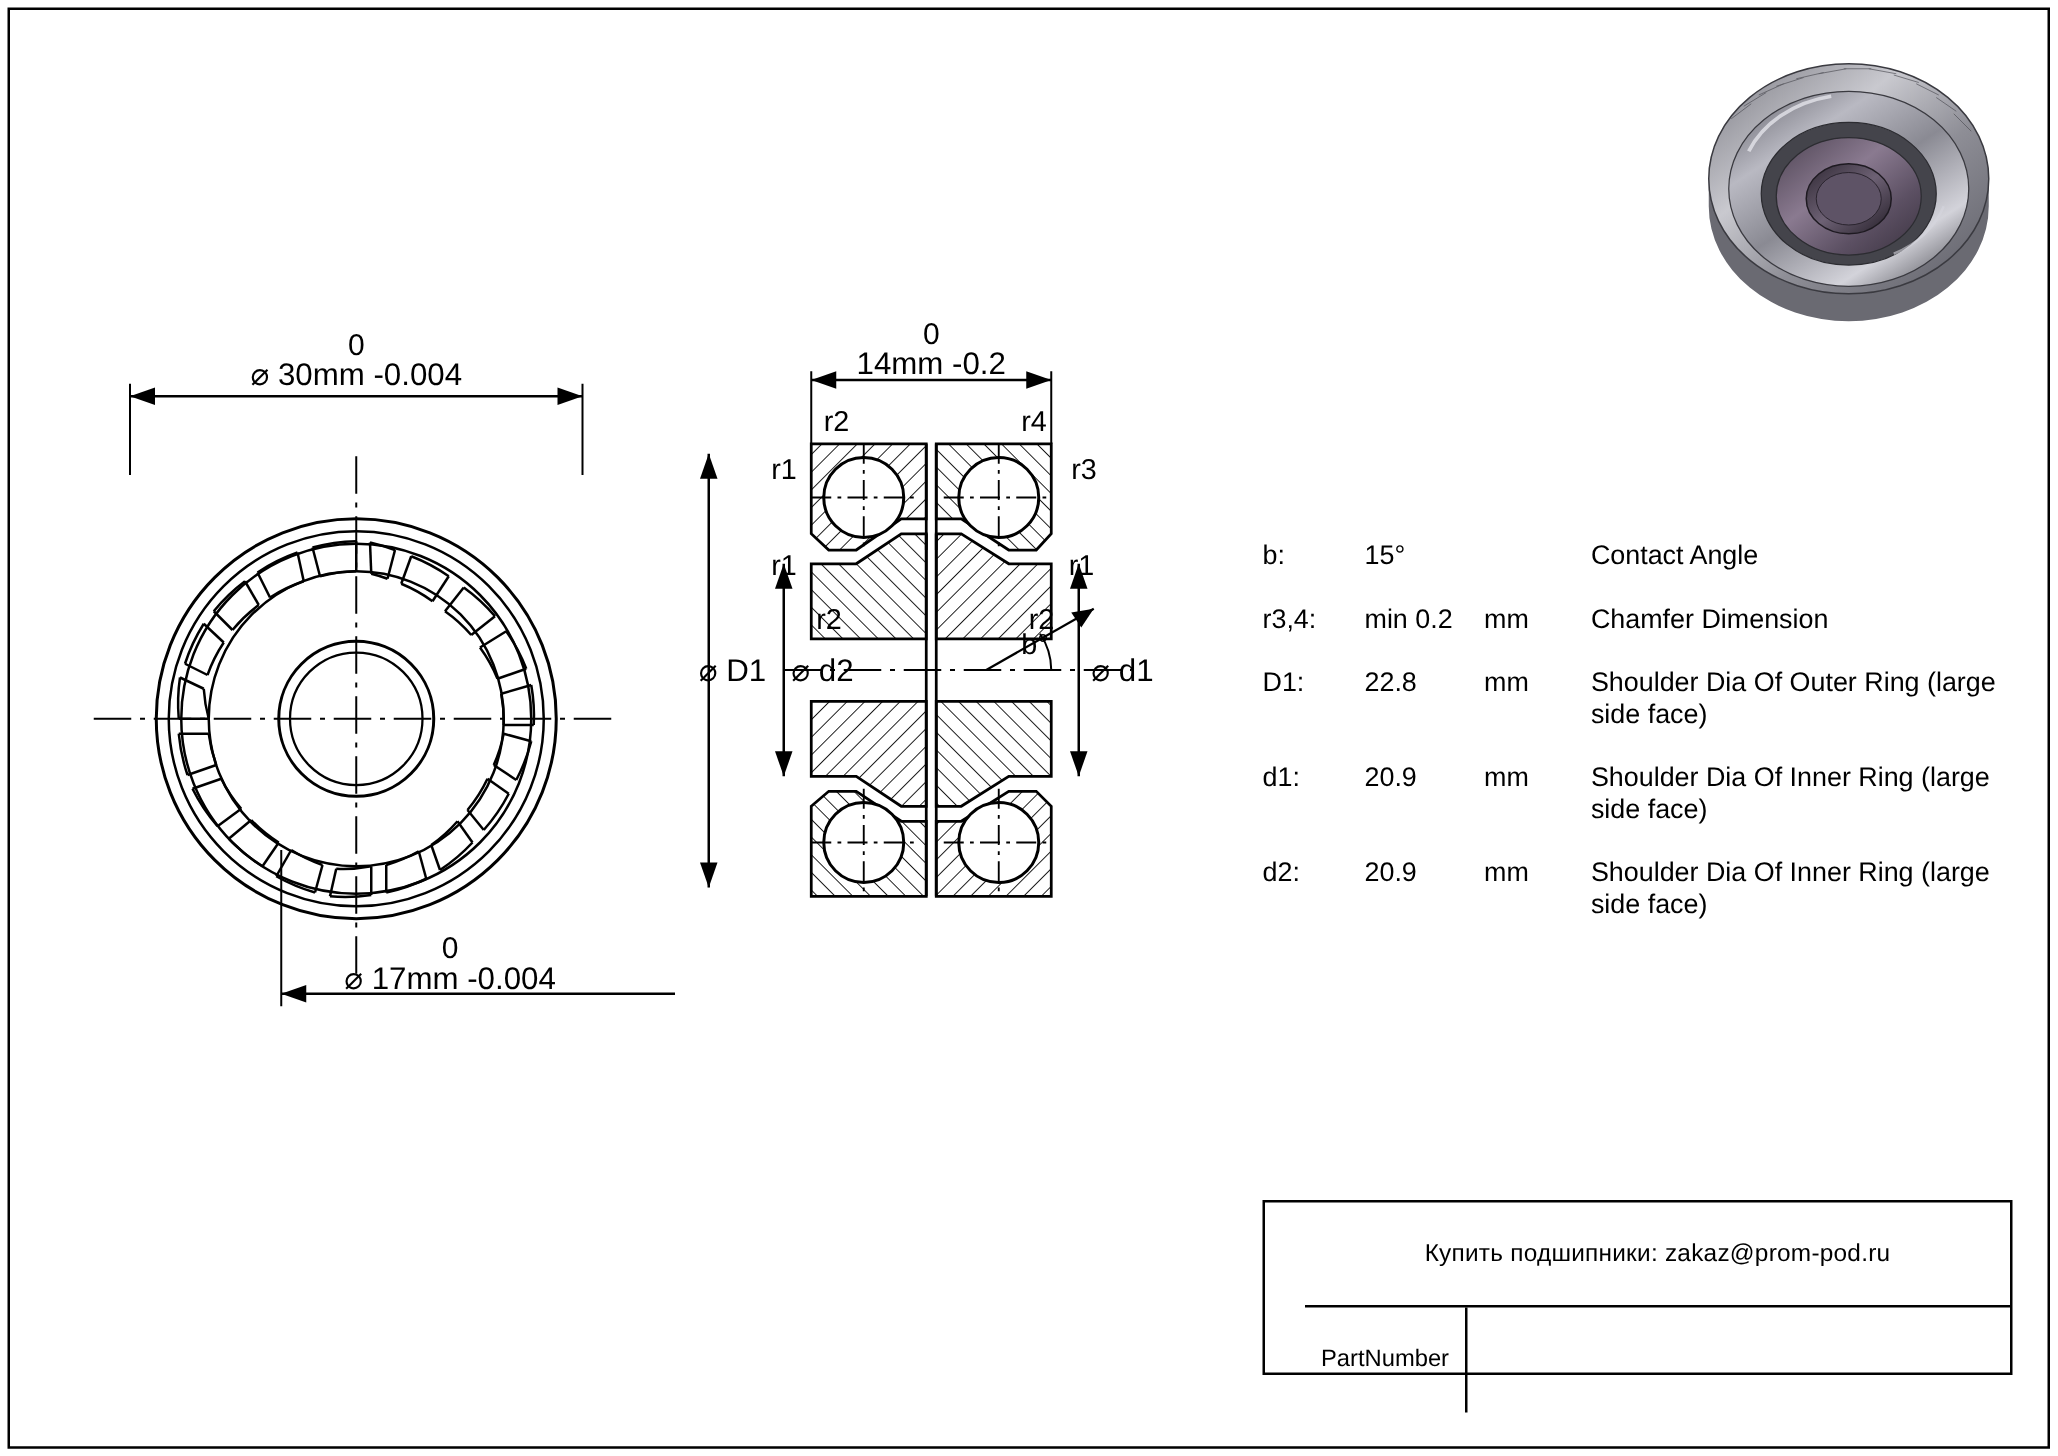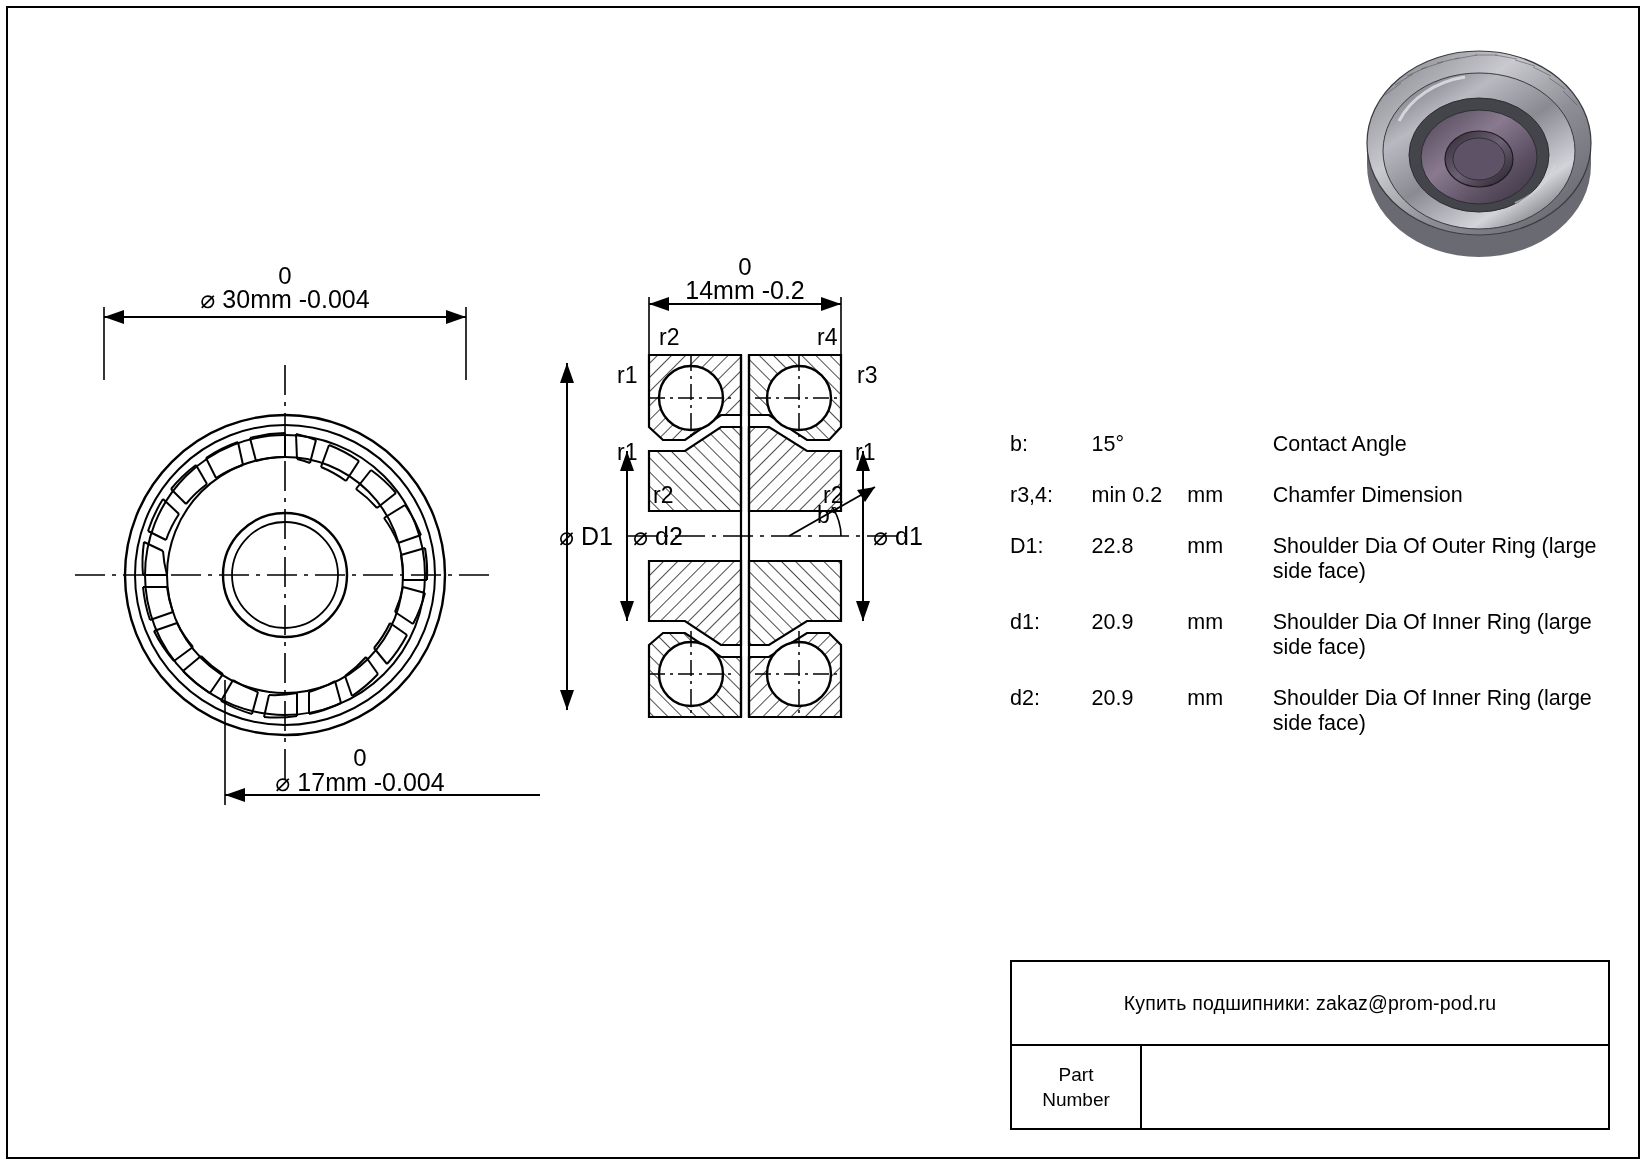--- a/index.html
+++ b/index.html
@@ -79,23 +79,24 @@
   #specs td.val { width: 96px; margin-left: 40px; }
   #specs td.unit { width: 86px; }
   #specs td.desc { white-space: normal; width: 340px; }
 
   
   #title-block {
     position: absolute;
     left: 1010px;
     top: 960px;
     width: 600px;
-    height: 170px;
+    height: 140px;
     border: 2px solid #000;
     box-sizing: border-box;
+    padding-left: 32px;
   }
   #tb-top {
     height: 84px;
     border-bottom: 2px solid #000;
     display: flex;
     align-items: center;
     justify-content: center;
     box-sizing: border-box;
   }
   #tb-top .contact {
@@ -105,21 +106,21 @@
   }
   #tb-bottom {
     height: 84px;
     display: flex;
     box-sizing: border-box;
   }
   #tb-label {
     width: 130px;
     border-right: 2px solid #000;
     display: flex;
-    flex-direction: column;
+    flex-direction: row;
     align-items: center;
     justify-content: center;
     font-size: 19px;
     line-height: 1.3;
     box-sizing: border-box;
   }
   #tb-main {
     flex: 1;
     display: flex;
     flex-direction: column;

